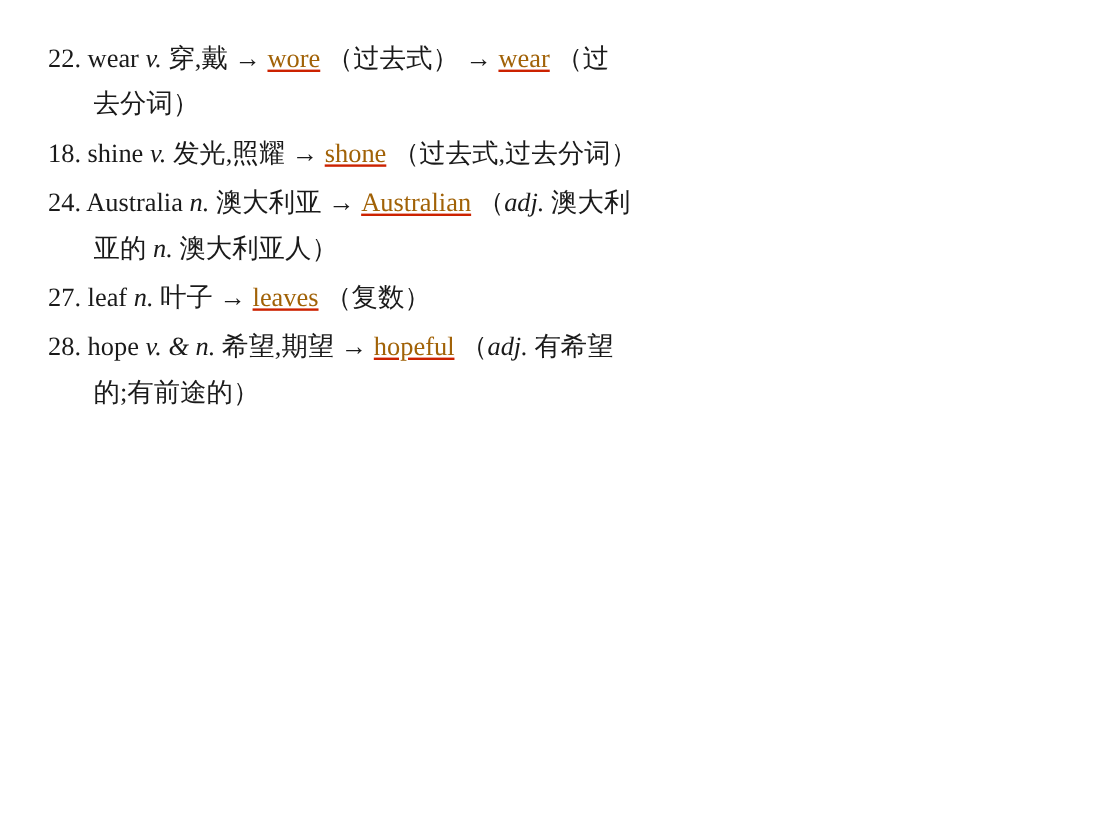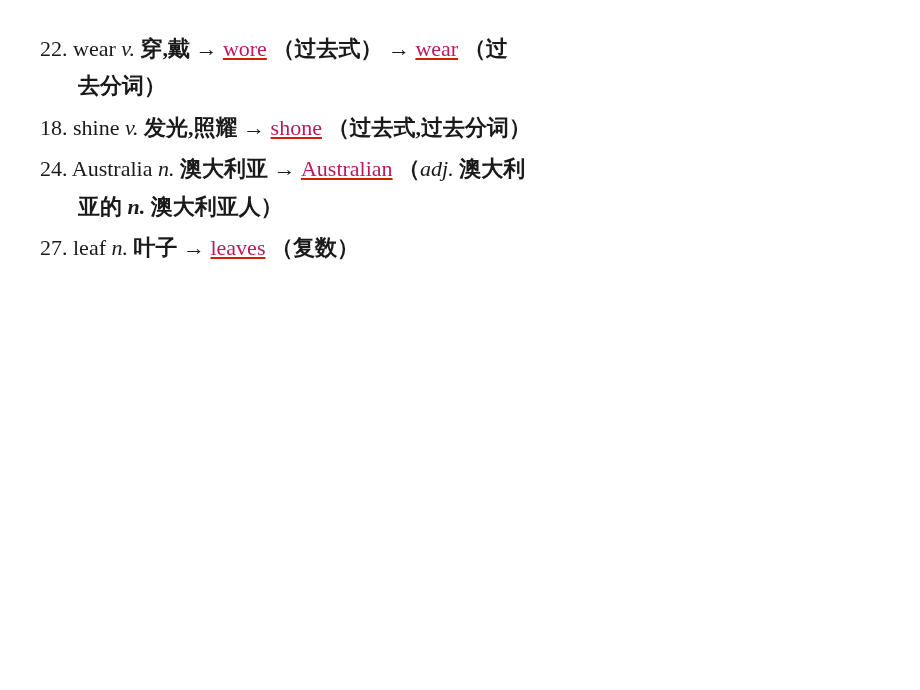--- a/index.html
+++ b/index.html
@@ -35,25 +35,24 @@
       font-weight: normal;
     }
 
     .pos {
       font-style: italic;
     }
 
     .chinese {
       font-family: "SimSun", "宋体", serif;
       font-style: normal;
-      font-weight: bold;
     }
 
     .underlined {
-      color: #be185d;
+      color: #a16207;
       text-decoration: underline;
       text-decoration-color: #cc2200;
       font-style: normal;
     }
 
     .indent {
       padding-left: 38px;
       display: block;
     }
 
@@ -121,14 +120,29 @@
       <span>27.</span>
       <span class="word-main"> leaf </span>
       <span class="pos">n.</span>
       <span class="chinese">  叶子</span>
       <span class="arrow">→</span>
       <span class="underlined">leaves</span>
       <span class="chinese"> （复数）</span>
     </span>
   </div>
 
+  <div class="entry">
+    <span class="entry-line">
+      <span>28.</span>
+      <span class="word-main"> hope </span>
+      <span class="pos">v. &amp; n.</span>
+      <span class="chinese"> 希望,期望</span>
+      <span class="arrow">→</span>
+      <span class="underlined">hopeful</span>
+      <span class="chinese"> （</span><span class="pos">adj.</span>
+      <span class="chinese">  有希望</span>
+    </span>
+    <span class="indent">
+      <span class="chinese">的;有前途的）</span>
+    </span>
+  </div>
 
 </div>
 
 </body></html>

